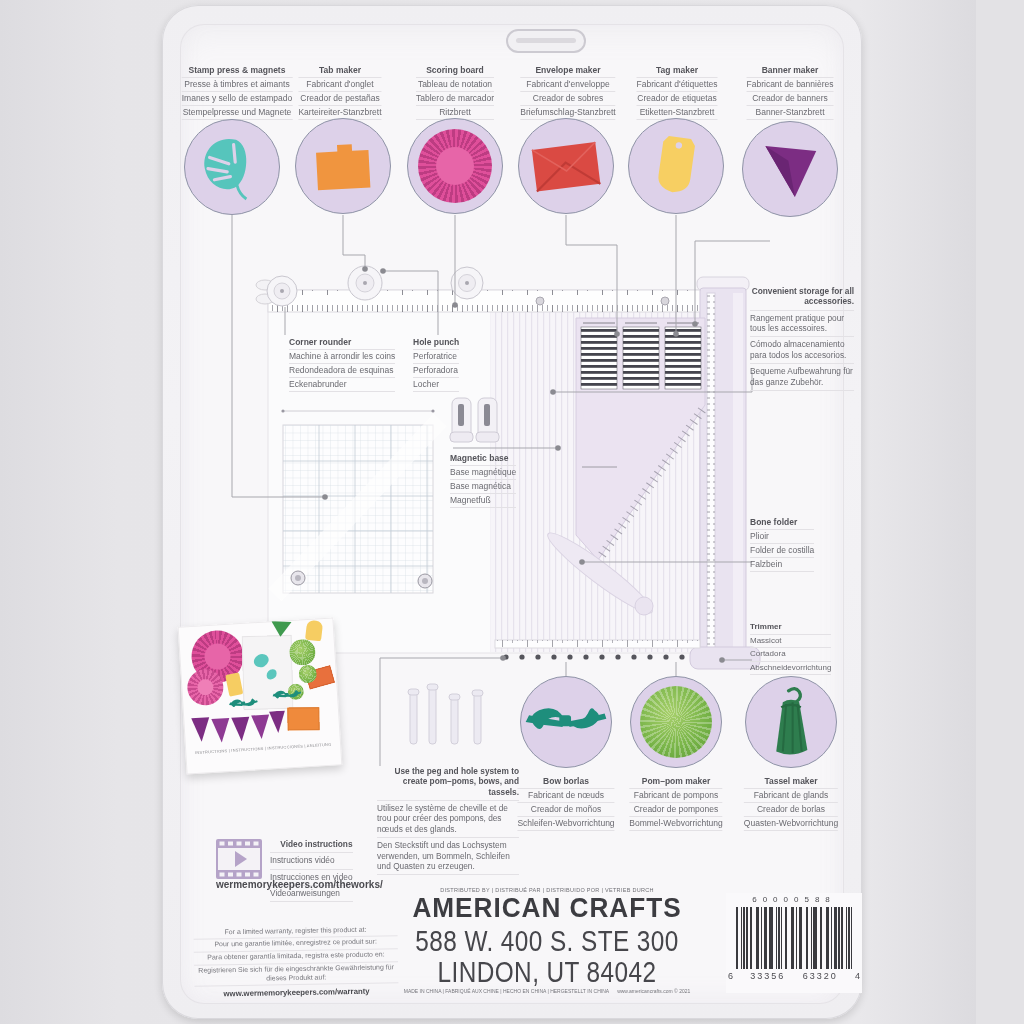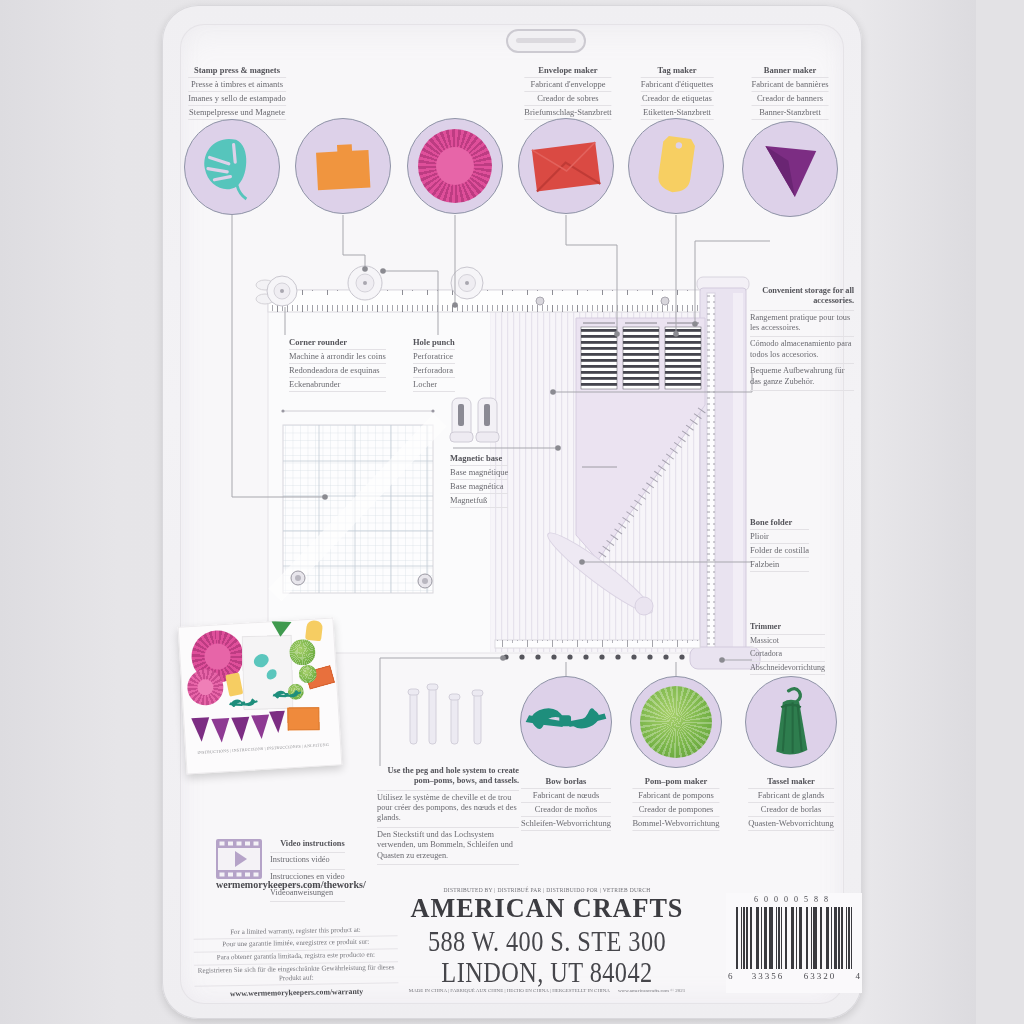--- a/index.html
+++ b/index.html
@@ -1,18 +1,18 @@
 <!DOCTYPE html>
 <html><head>
 <meta charset="utf-8">
 <style>
   html,body{margin:0;padding:0;background:#e3e2e5;}
   #stage{position:relative;width:976px;height:1024px;overflow:hidden;
          background:linear-gradient(90deg,#dddce0 0,#e6e5e8 12%,#e9e8eb 88%,#dcdbdf 100%);
-         font-family:Liberation Serif, serif;}
+         font-family:Liberation Sans, sans-serif;}
   .pack{position:absolute;left:162px;top:5px;width:700px;height:1014px;border-radius:36px;
         background:linear-gradient(180deg,#f0eff2,#f3f2f5 40%,#efeef1);
         box-shadow:0 3px 8px rgba(0,0,0,.14), inset 0 0 0 1px #d9d8dc;}
   .card{position:absolute;left:180px;top:24px;width:664px;height:980px;border-radius:24px;
         background:#f8f7f9;
         box-shadow:inset 0 0 0 1px #e5e3e7, inset 0 12px 28px rgba(178,172,190,.10), inset 0 -10px 22px rgba(178,172,190,.08);}
   .hang{position:absolute;left:506px;top:29px;width:80px;height:24px;border-radius:12px;
         background:#f1f0f3;border:2px solid #cccad1;box-sizing:border-box;}
   .hang::after{content:"";position:absolute;left:8px;right:8px;top:7px;height:5px;border-radius:3px;background:#dbd9de;}
 
@@ -302,20 +302,32 @@
         <circle cx="158" cy="56" r="2.8"></circle>
     </g>
   </svg>
 
   <div class="lbl center cx" style="left:237px;top:64px">
     <span class="ln en">Stamp press &amp; magnets</span>
     <span class="ln">Presse à timbres et aimants</span>
     <span class="ln">Imanes y sello de estampado</span>
     <span class="ln">Stempelpresse und Magnete</span>
   </div>
+  <div class="lbl center cx" style="left:340px;top:64px">
+    <span class="ln en">Tab maker</span>
+    <span class="ln">Fabricant d'onglet</span>
+    <span class="ln">Creador de pestañas</span>
+    <span class="ln">Karteireiter-Stanzbrett</span>
+  </div>
+  <div class="lbl center cx" style="left:455px;top:64px">
+    <span class="ln en">Scoring board</span>
+    <span class="ln">Tableau de notation</span>
+    <span class="ln">Tablero de marcador</span>
+    <span class="ln">Ritzbrett</span>
+  </div>
   <div class="lbl center cx" style="left:568px;top:64px">
     <span class="ln en">Envelope maker</span>
     <span class="ln">Fabricant d'enveloppe</span>
     <span class="ln">Creador de sobres</span>
     <span class="ln">Briefumschlag-Stanzbrett</span>
   </div>
   <div class="lbl center cx" style="left:677px;top:64px">
     <span class="ln en">Tag maker</span>
     <span class="ln">Fabricant d'étiquettes</span>
     <span class="ln">Creador de etiquetas</span>

